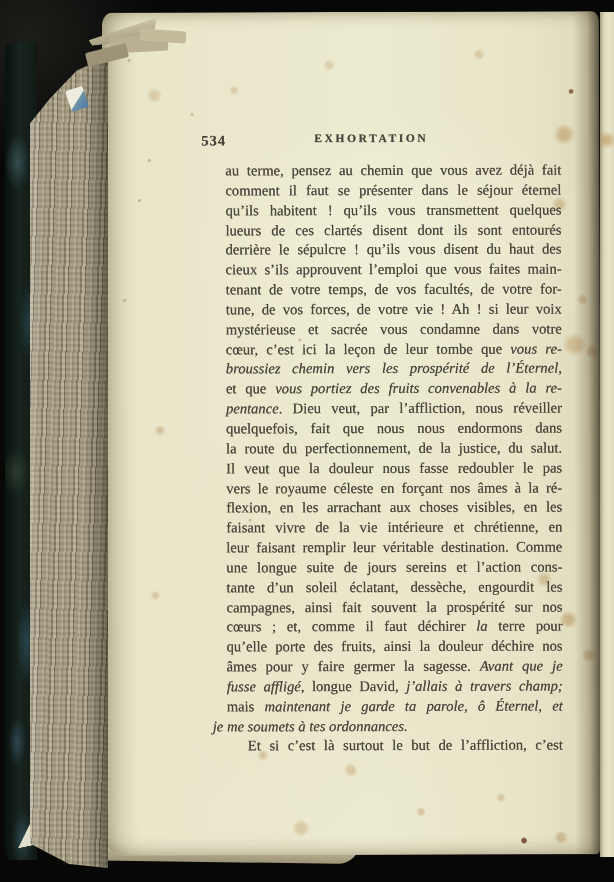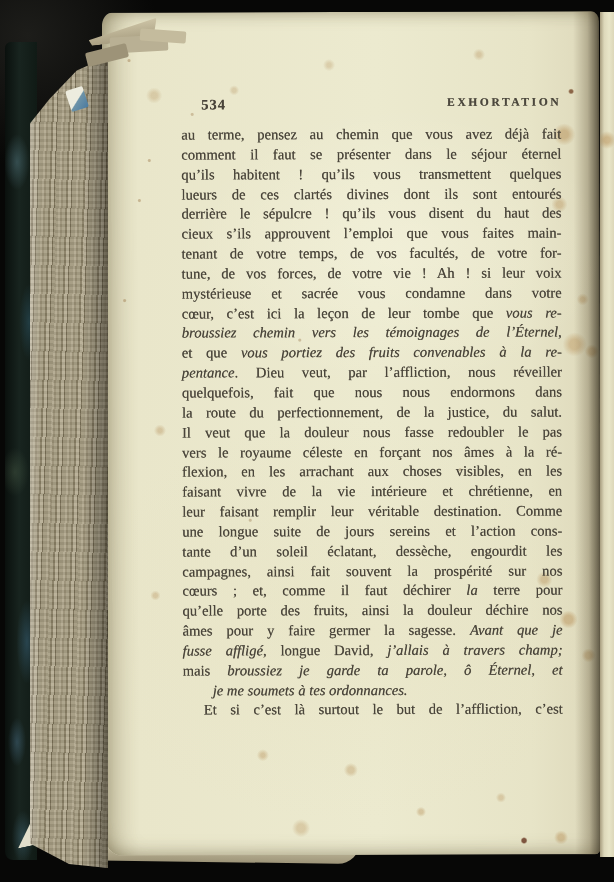--- a/index.html
+++ b/index.html
@@ -104,24 +104,24 @@
   .sliver{position:absolute;left:600px;top:12px;width:14px;height:845px;z-index:5;
     background:
       radial-gradient(circle at 7px 128px, rgba(170,120,55,.4) 0 3px, rgba(170,120,55,0) 9px),
       linear-gradient(to right,#a79d7f,#ddd8ba 30%,#e8e5c8 65%,#dcd7b9);}
 
   
   .text-area{position:absolute;left:79px;top:84px;width:380px;color:#49443a;z-index:3;
     font-size:14.6px;text-shadow:.2px .2px .4px rgba(55,50,40,.65);}
   .header{position:relative;height:18px;margin-bottom:11px;}
   .pagenum{position:absolute;left:20px;top:0;font-weight:bold;font-size:14.5px;letter-spacing:1px;}
-  .runhead{text-align:right;font-size:11.5px;font-weight:bold;letter-spacing:2.6px;color:#4b473d;}
+  .runhead{text-align:center;font-size:11.5px;font-weight:bold;letter-spacing:2.6px;color:#4b473d;margin-top:36px;}
   .body-text{line-height:19.85px;}
   .tline{height:19.85px;white-space:normal;}
-  .tline.just{text-align:justify;text-align-last:justify;}
+  .tline.just{text-align:justify;text-align-last:justify;margin-left:44px;}
   .tline.nojust{text-align:left;margin-left:30px;}
   .tline.ind{text-indent:21px;}
   .tline em{font-style:italic;}
 </style>
 </head>
 <body>
 
 <div class="scene">
   <div class="cover"></div>
   <div class="headband"></div>
@@ -138,45 +138,45 @@
     <div class="gutter"></div>
     <div class="text-area">
       <div class="header">
         <span class="pagenum">534</span>
         <div class="runhead">EXHORTATION</div>
       </div>
       <div class="body-text">
           <div class="tline just"><span>au terme, pensez au chemin que vous avez déjà fait</span></div>
           <div class="tline just"><span>comment il faut se présenter dans le séjour éternel</span></div>
           <div class="tline just"><span>qu’ils habitent ! qu’ils vous transmettent quelques</span></div>
-          <div class="tline just"><span>lueurs de ces clartés divines dont ils sont entourés</span></div>
+          <div class="tline just"><span>lueurs de ces clartés disent dont ils sont entourés</span></div>
           <div class="tline just"><span>derrière le sépulcre ! qu’ils vous disent du haut des</span></div>
           <div class="tline just"><span>cieux s’ils approuvent l’emploi que vous faites main-</span></div>
           <div class="tline just"><span>tenant de votre temps, de vos facultés, de votre for-</span></div>
           <div class="tline just"><span>tune, de vos forces, de votre vie ! Ah ! si leur voix</span></div>
           <div class="tline just"><span>mystérieuse et sacrée vous condamne dans votre</span></div>
           <div class="tline just"><span>cœur, c’est ici la leçon de leur tombe que </span><em>vous re-</em></div>
-          <div class="tline just"><em>broussiez chemin vers les témoignages de l’Éternel</em><span>,</span></div>
+          <div class="tline just"><em>broussiez chemin vers les prospérité de l’Éternel</em><span>,</span></div>
           <div class="tline just"><span>et que </span><em>vous portiez des fruits convenables à la re-</em></div>
           <div class="tline just"><em>pentance</em><span>. Dieu veut, par l’affliction, nous réveiller</span></div>
           <div class="tline just"><span>quelquefois, fait que nous nous endormons dans</span></div>
           <div class="tline just"><span>la route du perfectionnement, de la justice, du salut.</span></div>
           <div class="tline just"><span>Il veut que la douleur nous fasse redoubler le pas</span></div>
           <div class="tline just"><span>vers le royaume céleste en forçant nos âmes à la ré-</span></div>
           <div class="tline just"><span>flexion, en les arrachant aux choses visibles, en les</span></div>
           <div class="tline just"><span>faisant vivre de la vie intérieure et chrétienne, en</span></div>
           <div class="tline just"><span>leur faisant remplir leur véritable destination. Comme</span></div>
           <div class="tline just"><span>une longue suite de jours sereins et l’action cons-</span></div>
           <div class="tline just"><span>tante d’un soleil éclatant, dessèche, engourdit les</span></div>
           <div class="tline just"><span>campagnes, ainsi fait souvent la prospérité sur nos</span></div>
           <div class="tline just"><span>cœurs ; et, comme il faut déchirer </span><em>la</em><span> terre pour</span></div>
           <div class="tline just"><span>qu’elle porte des fruits, ainsi la douleur déchire nos</span></div>
           <div class="tline just"><span>âmes pour y faire germer la sagesse. </span><em>Avant que je</em></div>
           <div class="tline just"><em>fusse affligé</em><span>, longue David, </span><em>j’allais à travers champ;</em></div>
-          <div class="tline just"><span>mais </span><em>broussiez je garde ta parole, ô Éternel, et</em></div>
+          <div class="tline just"><span>mais </span><em>maintenant je garde ta parole, ô Éternel, et</em></div>
           <div class="tline nojust"><em>je me soumets à tes ordonnances.</em></div>
           <div class="tline just ind"><span>Et si c’est là surtout le but de l’affliction, c’est</span></div>
         </div>
     </div>
   </div>
 
   <div class="sliver"></div>
 </div>
 
 </body></html>

